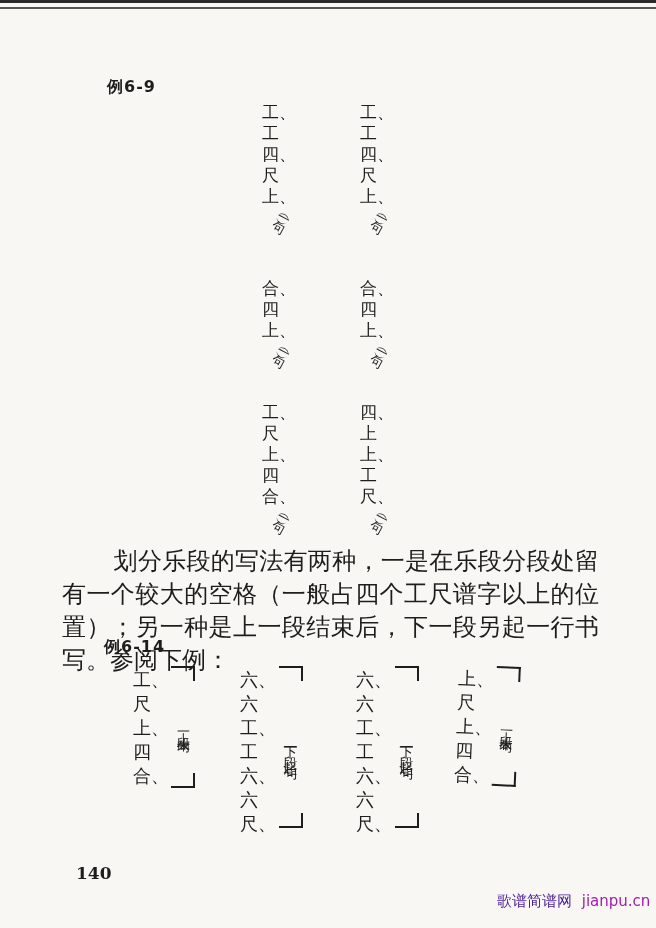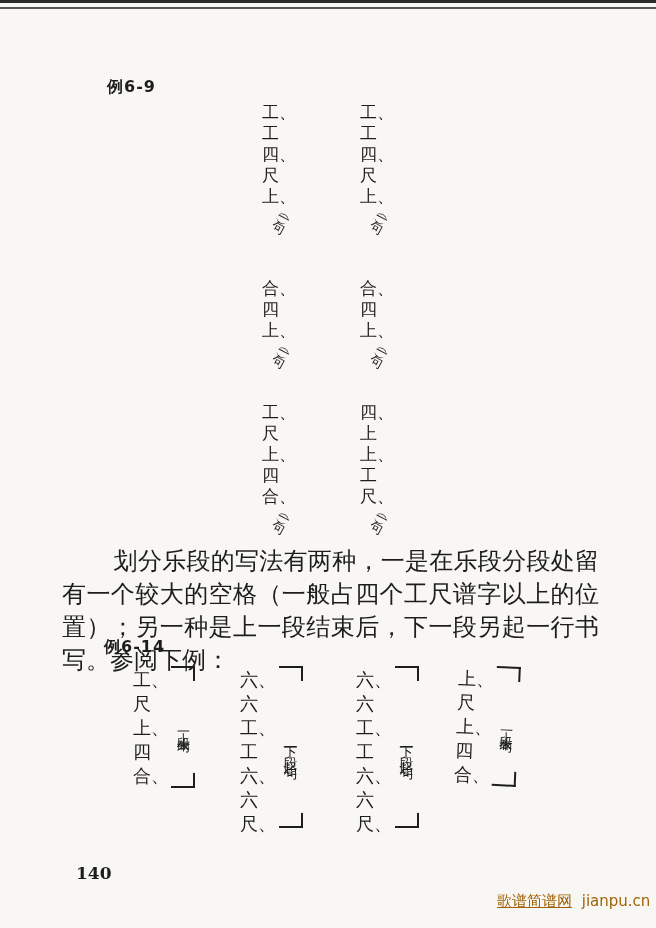--- a/index.html
+++ b/index.html
@@ -31,22 +31,22 @@
   .ls2{letter-spacing:2px;}
   .ls5{letter-spacing:5px;font-size:14px;}
   .g4wrap{position:absolute;left:452px;top:664px;width:88px;height:136px;transform:rotate(2.5deg);}
   .para{
     position:absolute;left:62px;top:545px;width:537px;
     font-family:"DejaVu Serif", serif;
     font-size:24px;line-height:33px;text-indent:2.15em;text-align:justify;
   }
   .pagenum{position:absolute;left:76px;top:841px;font-family:"DejaVu Serif", serif;font-size:17px;font-weight:bold;margin-top:22px;}
   .wm{position:absolute;left:497px;top:892px;font-size:15px;white-space:nowrap;}
-  .wm-name{color:#a16207;text-decoration:underline;}
-  .wm-url{color:#a16207;margin-left:5px;}
+  .wm-name{color:#4c1d95;}
+  .wm-url{color:#a21caf;margin-left:5px;}
 </style>
 </head>
 <body>
 
 <div class="page">
 
   <div class="rule1"></div>
   <div class="rule2"></div>
 
   <div class="ex-label" style="left:107px;top:77px">例6-9</div>

